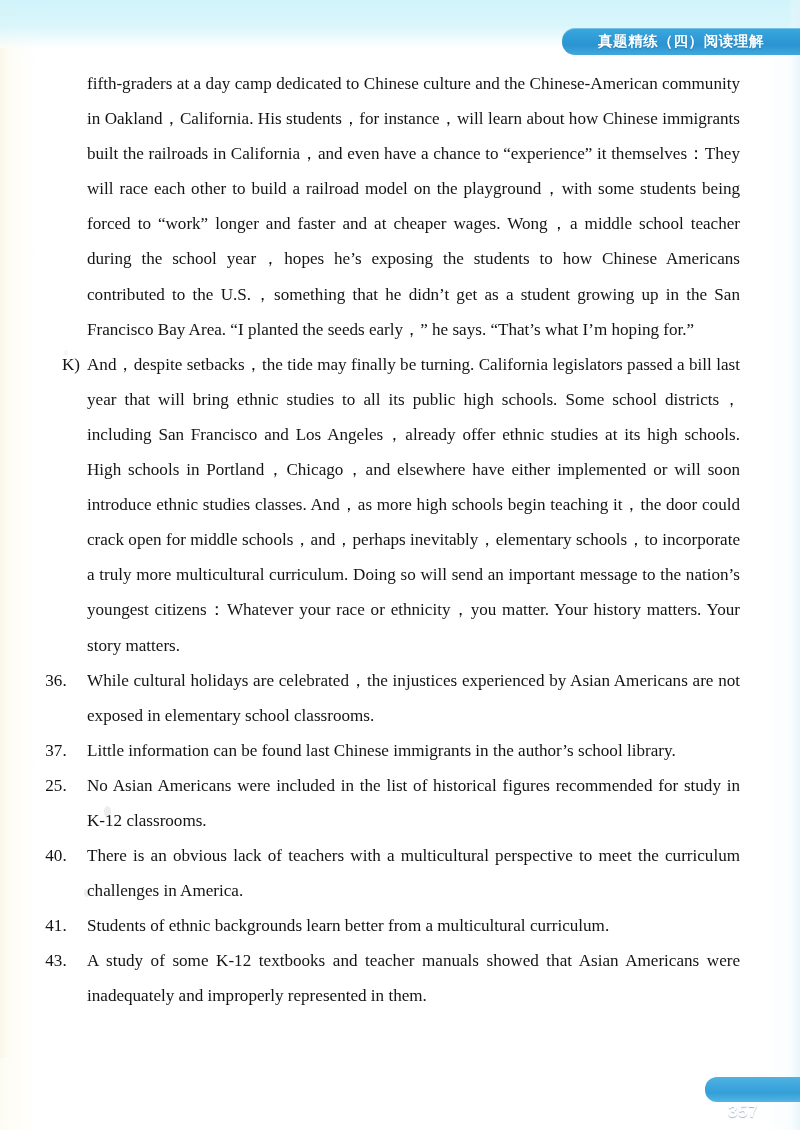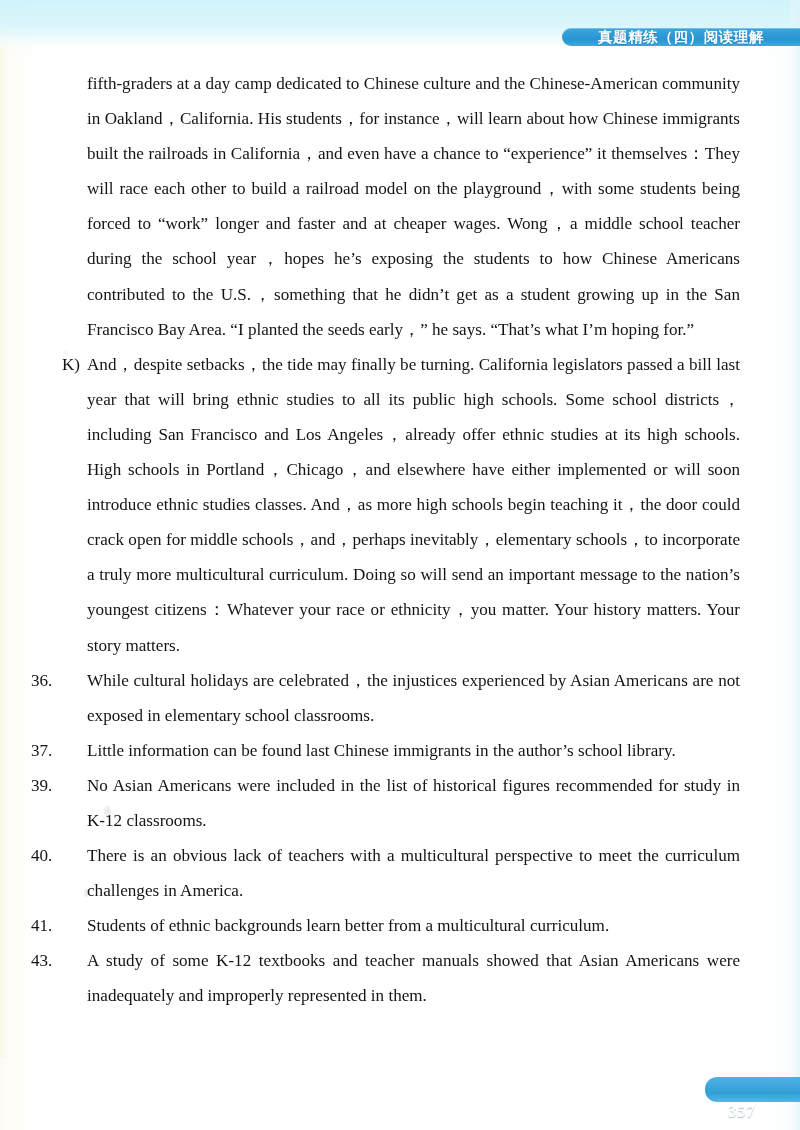--- a/index.html
+++ b/index.html
@@ -62,21 +62,21 @@
     border-radius: 50%;
     pointer-events: none;
   }
 
   
   .header-banner {
     position: absolute;
     top: 28px;
     left: 562px;
     width: 238px;
-    height: 18px;
+    height: 27px;
     border-top-left-radius: 13px;
     border-bottom-left-radius: 13px;
     background: linear-gradient(180deg,
       #3aa8de 0%,
       #2f9ad6 42%,
       #2b93d1 62%,
       #3fa9dd 100%);
     box-shadow: inset 0 1px 0 rgba(255,255,255,0.30);
     display: flex;
     align-items: center;
@@ -139,21 +139,21 @@
     line-height: 35.1px;
     text-align: justify;
     text-justify: inter-word;
     color: #141414;
   }
   .item-num {
     position: absolute;
     left: -56px;
     top: 0;
     width: 50px;
-    text-align: left;
+    text-align: center;
     font-size: 17.1px;
     line-height: 35.1px;
     white-space: nowrap;
   }
   
   .para > .para-text,
   .item > .item-text {
     display: block;
   }
 
@@ -169,21 +169,21 @@
     background: linear-gradient(180deg,
       #4fb2e2 0%,
       #3ba4db 45%,
       #349fd8 65%,
       #53b6e4 100%);
     display: flex;
     align-items: center;
   }
   .footer-page-number {
     color: #ffffff;
-    font-family: Liberation Serif, serif;
+    font-family: Liberation Sans, sans-serif;
     font-size: 17px;
     font-weight: bold;
     letter-spacing: 0.5px;
     padding-left: 23px;
     text-shadow: 0 1px 1px rgba(20,85,125,0.40);
     margin-top: 44px;
   }
 </style>
 </head>
 <body>
@@ -212,21 +212,21 @@
 
   <div class="item">
     <span class="item-num">36.</span>
     <span class="item-text">While cultural holidays are celebrated，the injustices experienced by Asian Americans are not exposed in elementary school classrooms.</span>
   </div>
   <div class="item">
     <span class="item-num">37.</span>
     <span class="item-text">Little information can be found last Chinese immigrants in the author’s school library.</span>
   </div>
   <div class="item">
-    <span class="item-num">39.</span>
+    <span class="item-num">25.</span>
     <span class="item-text">No Asian Americans were included in the list of historical figures recommended for study in K-12 classrooms.</span>
   </div>
   <div class="item">
     <span class="item-num">40.</span>
     <span class="item-text">There is an obvious lack of teachers with a multicultural perspective to meet the curriculum challenges in America.</span>
   </div>
   <div class="item">
     <span class="item-num">41.</span>
     <span class="item-text">Students of ethnic backgrounds learn better from a multicultural curriculum.</span>
   </div>

